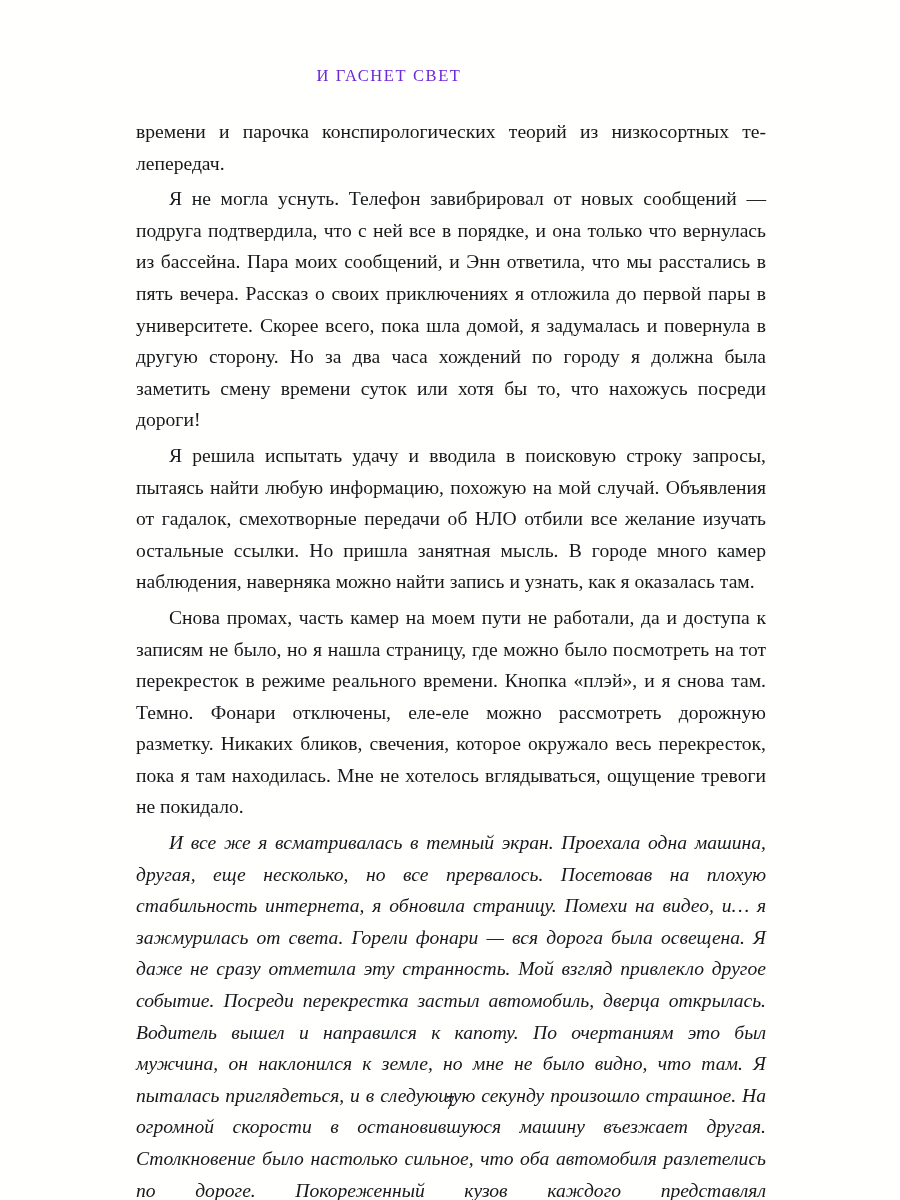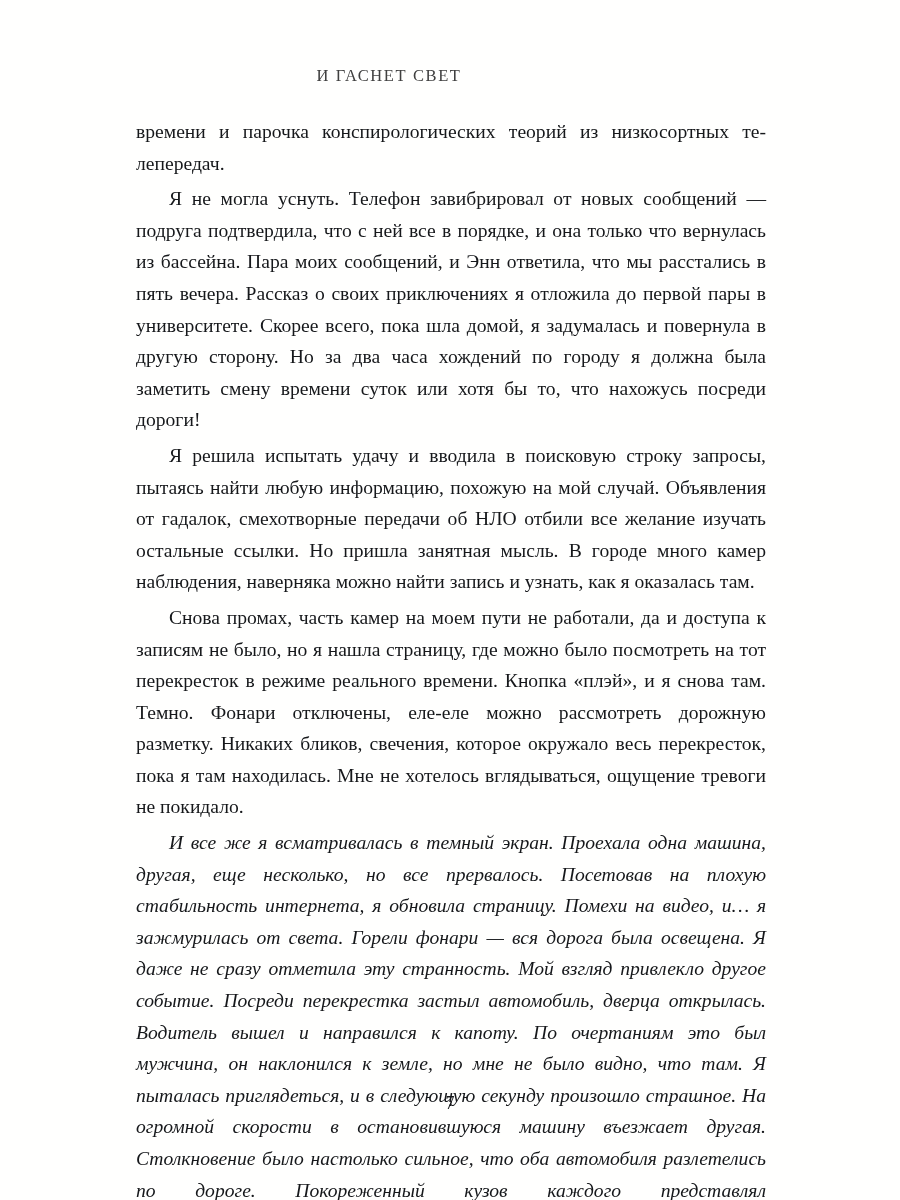--- a/index.html
+++ b/index.html
@@ -24,21 +24,21 @@
   .running-head {
     position: absolute;
     top: 66px;
     left: 0;
     width: 778px;
     text-align: center;
     font-size: 16.5px;
     letter-spacing: 1.6px;
     font-variant: small-caps;
     text-transform: uppercase;
-    color: #404040;
+    color: #6d28d9;
   }
   .text-block {
     position: absolute;
     top: 112px;
     left: 132px;
     width: 638px;
     font-size: 19.6px;
     line-height: 31.6px;
     text-align: justify;
     text-justify: inter-word;

